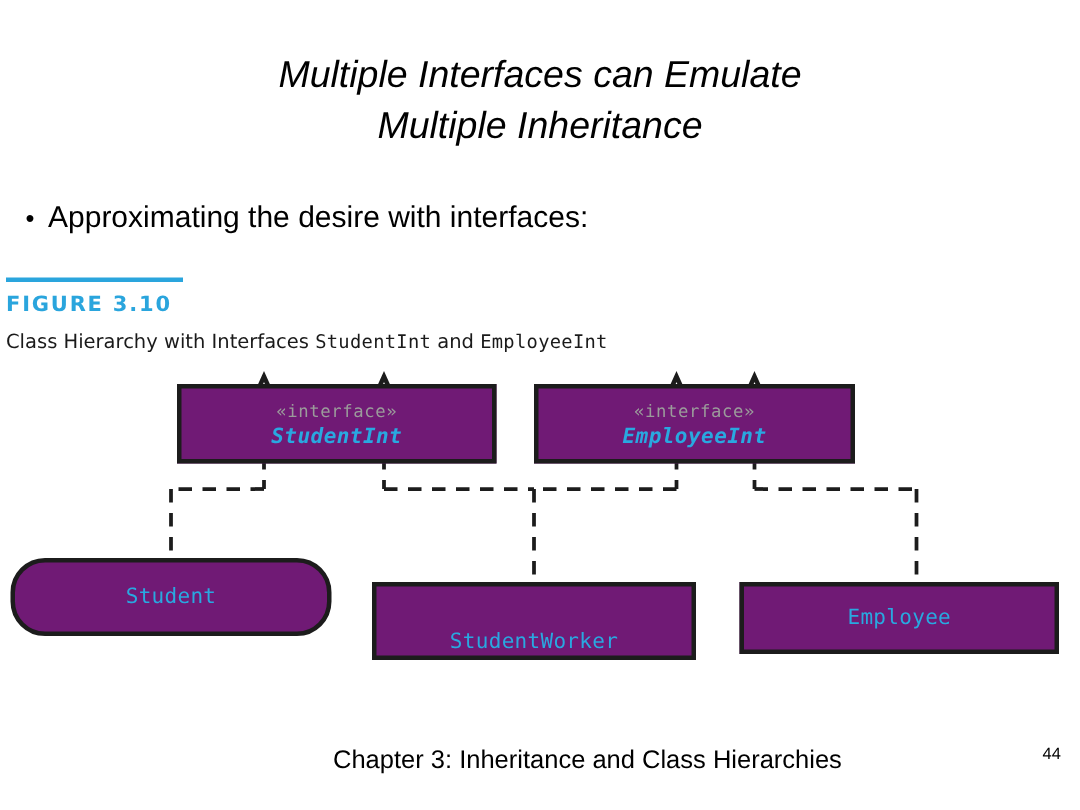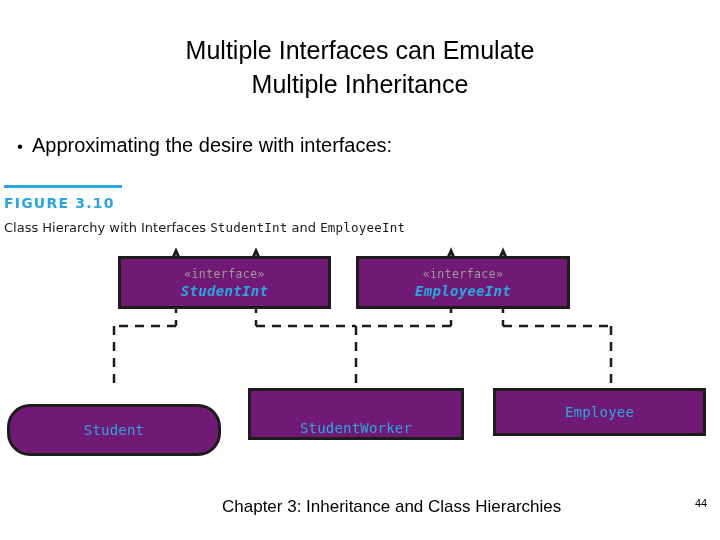--- a/index.html
+++ b/index.html
@@ -21,20 +21,21 @@
     position: absolute;
     left: 0;
     top: 33px;
     width: 720px;
     text-align: center;
     font-size: 25px;
     line-height: 34px;
     color: #000000;
     font-family: "Liberation Sans", sans-serif;
     white-space: pre-line;
+    font-style: italic;
   }
 
   
   #bullet-row {
     position: absolute;
     left: 8px;
     top: 132px;
     width: 704px;
     display: flex;
     align-items: baseline;
@@ -204,21 +205,21 @@
     <div class="uml-box" style="left:118px; top:74px; width:213px; height:53px;">
       <div class="stereotype">«interface»</div>
       <div class="type-name">StudentInt</div>
     </div>
 
     <div class="uml-box" style="left:356px; top:74px; width:214px; height:53px;">
       <div class="stereotype">«interface»</div>
       <div class="type-name">EmployeeInt</div>
     </div>
 
-    <div class="uml-box" style="left:7px; top:222px; width:214px; height:52px;border-radius:23px;">
+    <div class="uml-box" style="left:7px; top:190px; width:214px; height:52px;border-radius:23px;">
       <div class="class-name">Student</div>
     </div>
 
     <div class="uml-box" style="left:248px; top:206px; width:216px; height:52px;justify-content:flex-end;">
       <div class="class-name">StudentWorker</div>
     </div>
 
     <div class="uml-box" style="left:493px; top:206px; width:213px; height:48px;">
       <div class="class-name">Employee</div>
     </div>

